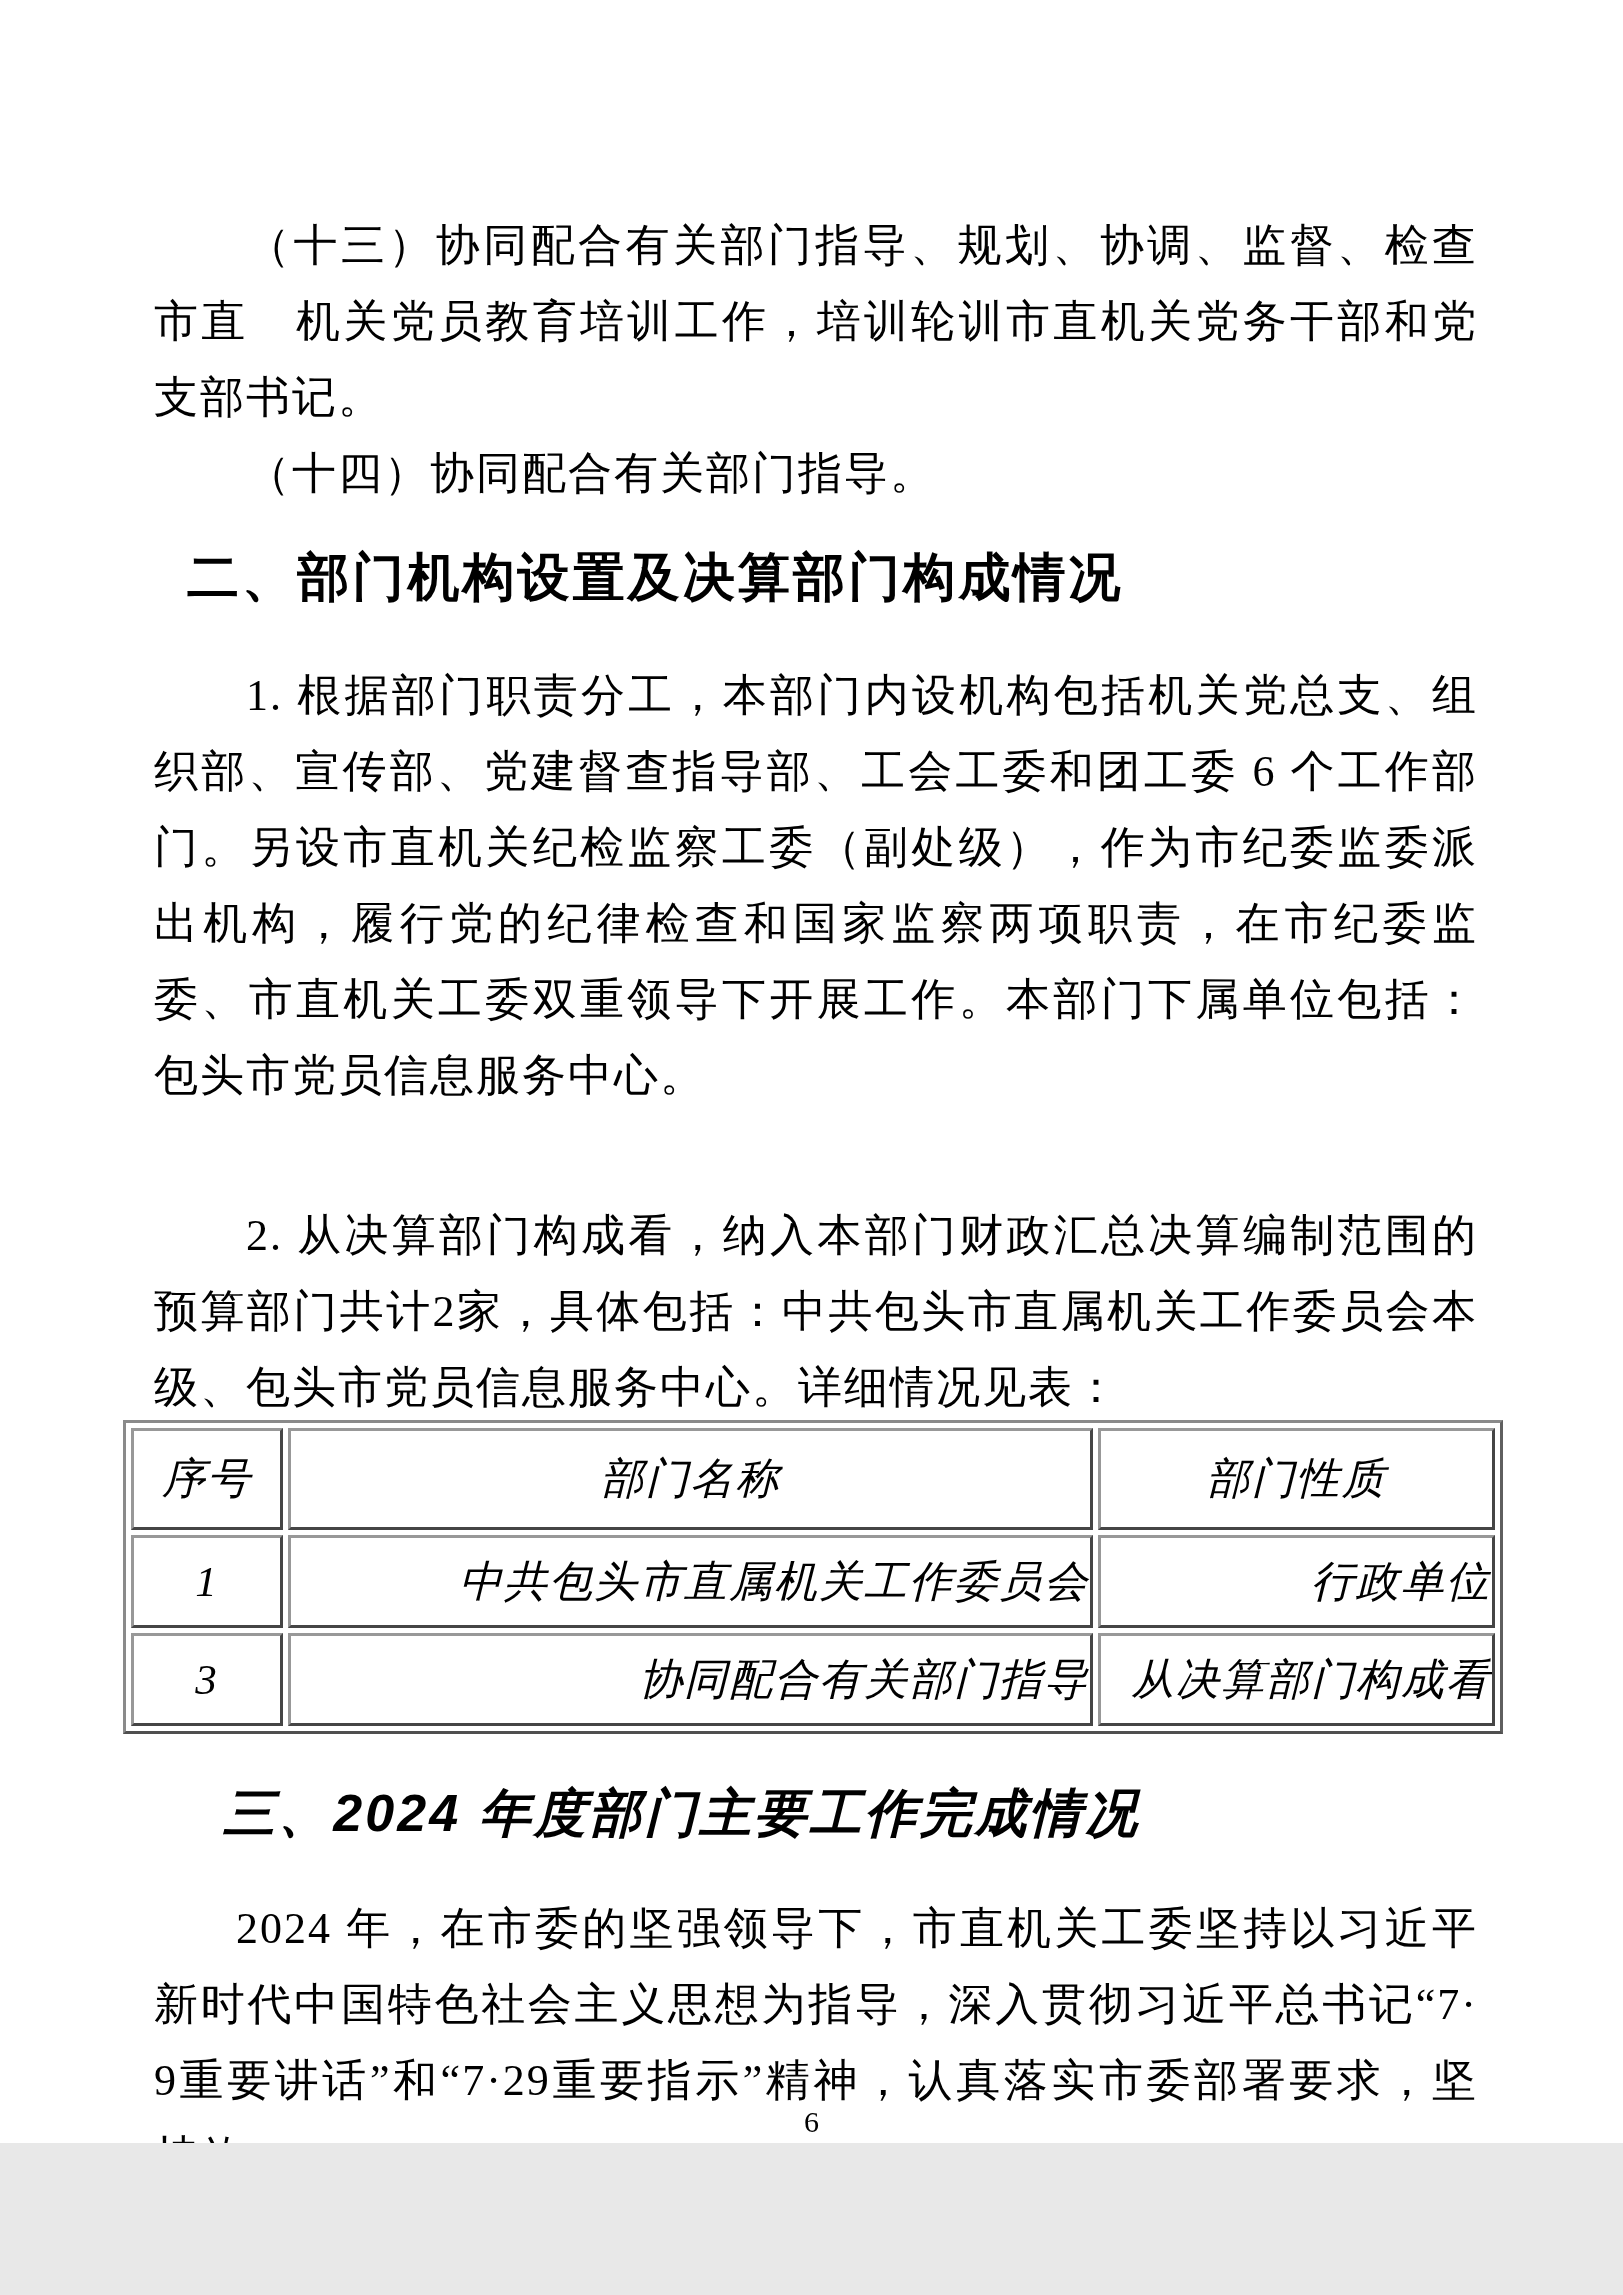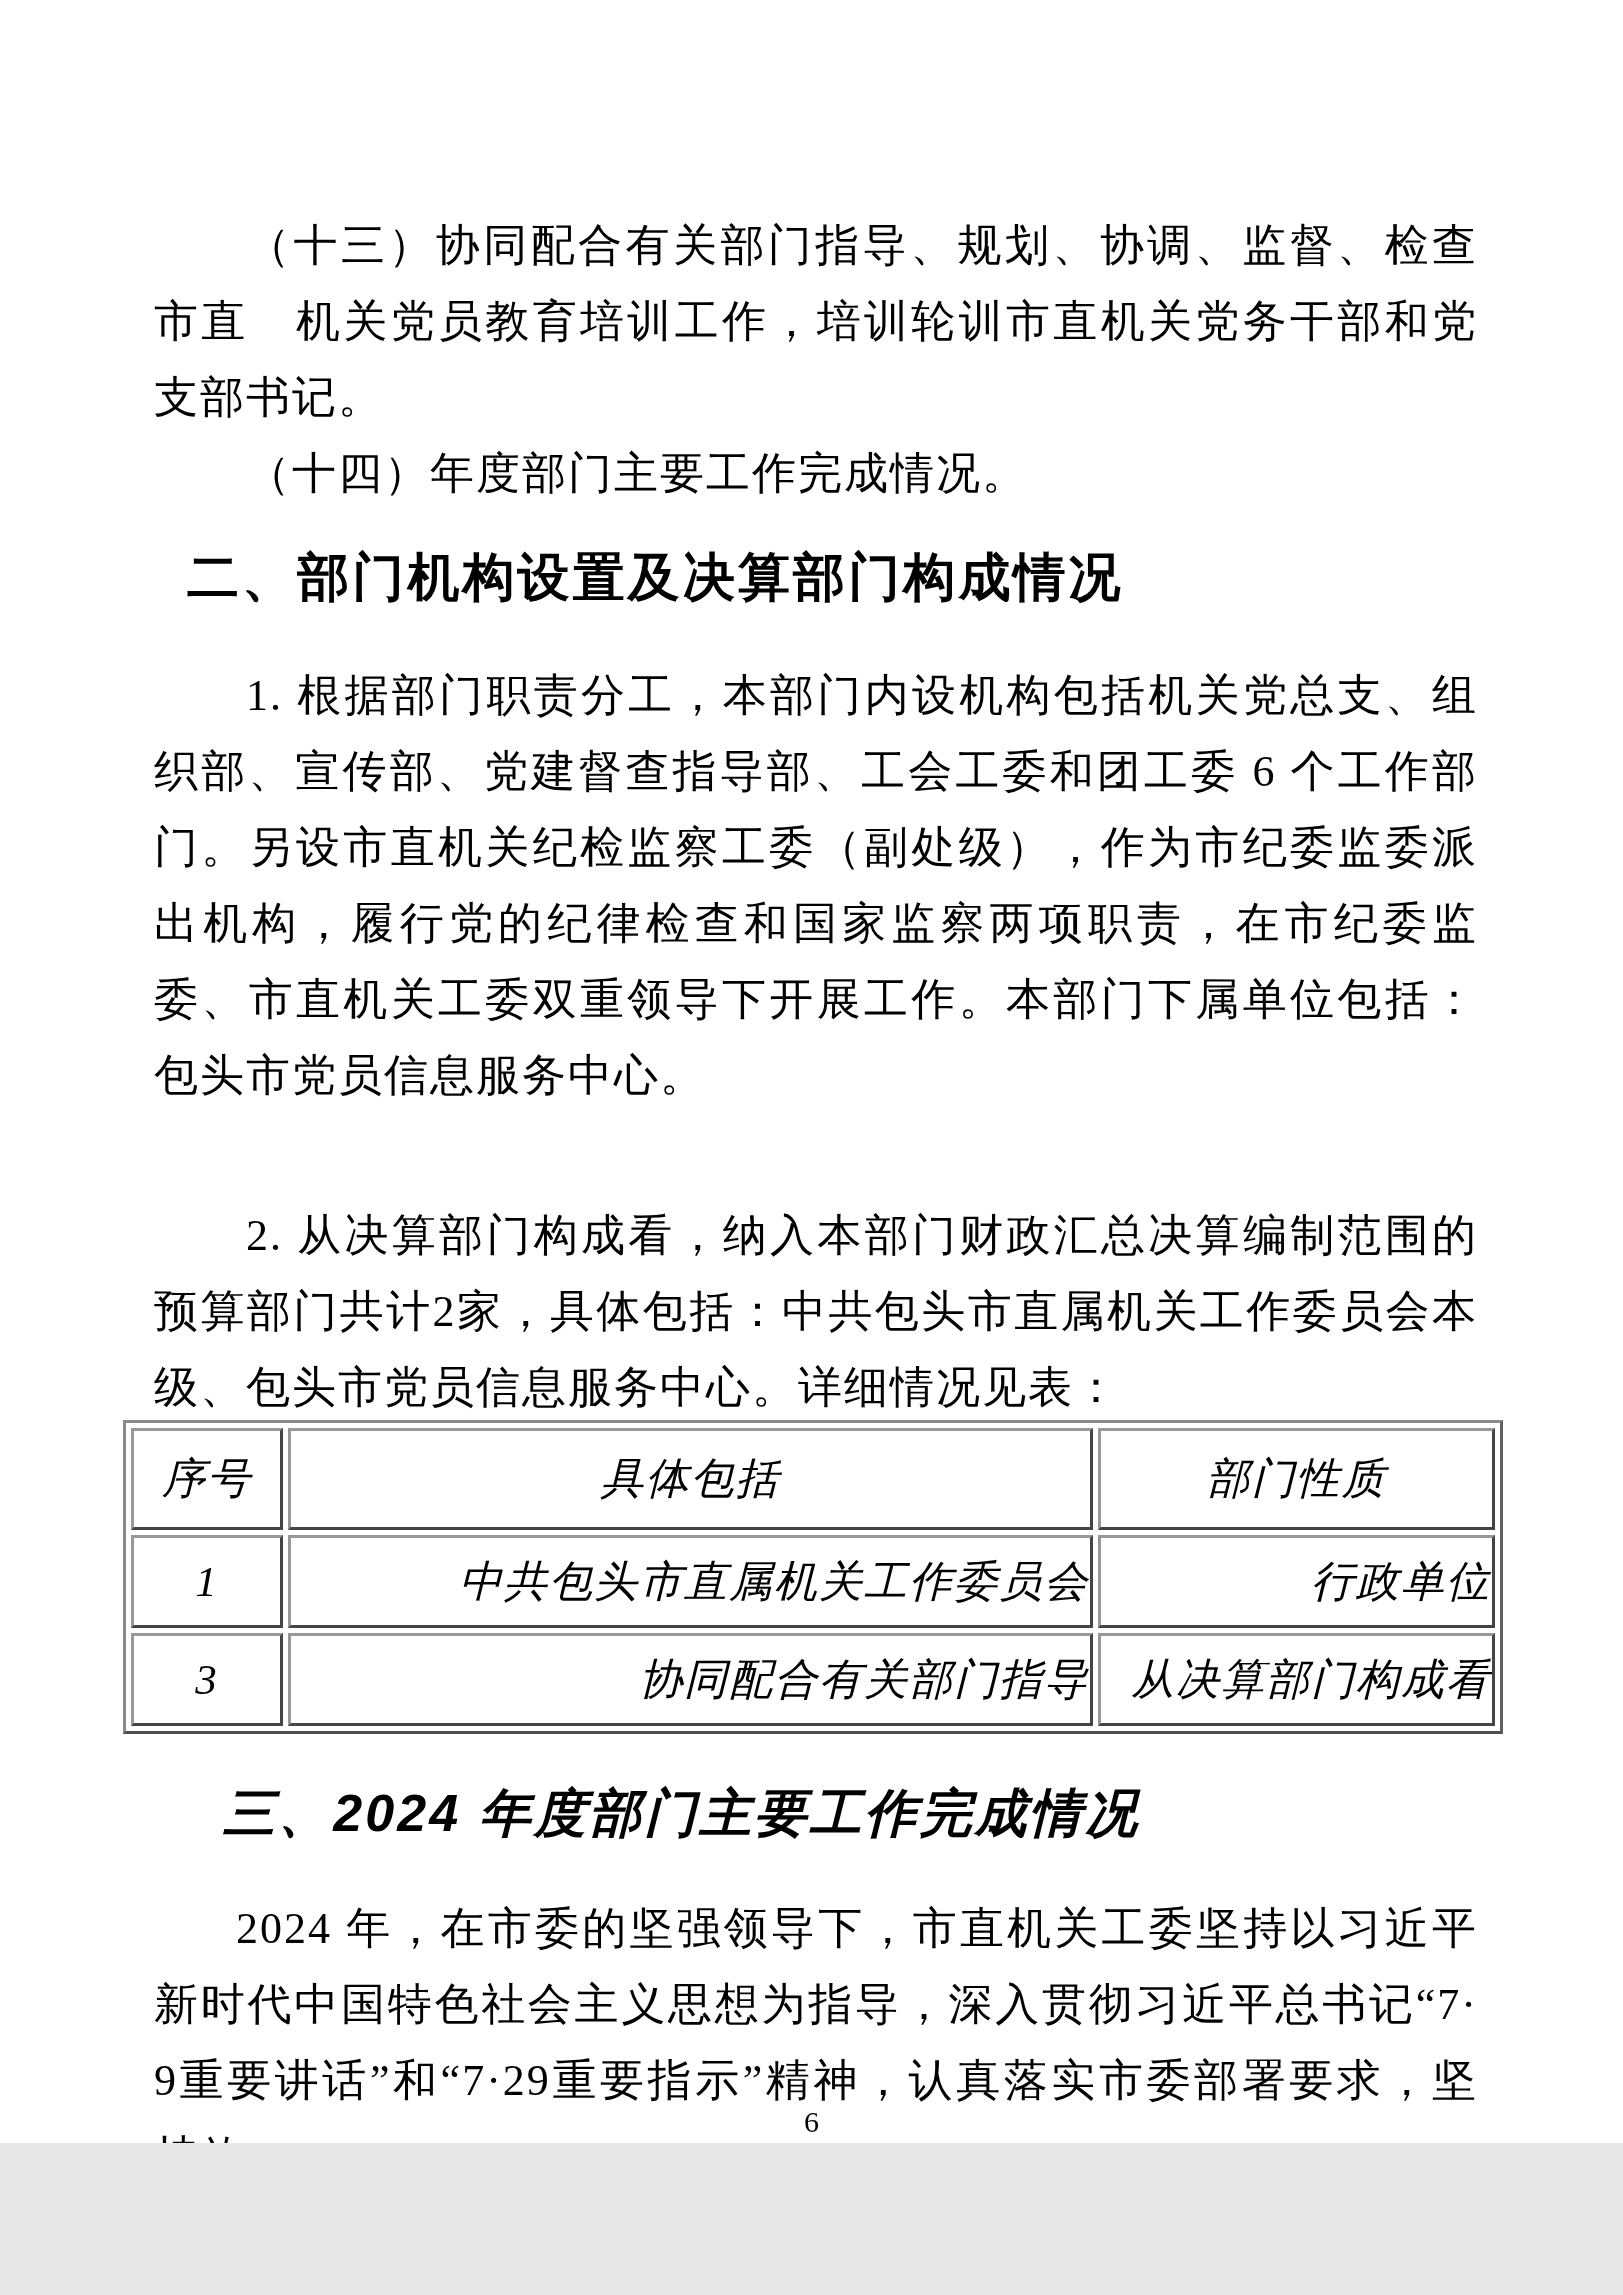--- a/index.html
+++ b/index.html
@@ -83,38 +83,38 @@
   }
 </style>
 </head>
 <body>
 
 <div class="page">
   <div class="content">
 
     <p class="body first">（十三）协同配合有关部门指导、规划、协调、监督、检查市直　机关党员教育培训工作，培训轮训市直机关党务干部和党支部书记。</p>
 
-    <p class="body">（十四）年度部门主要工作完成情况。</p>
+    <p class="body">（十四）协同配合有关部门指导。</p>
 
     <h2 class="sec">二、部门机构设置及决算部门构成情况</h2>
 
     <p class="body para1">1. 根据部门职责分工，本部门内设机构包括机关党总支、组织部、宣传部、党建督查指导部、工会工委和团工委 6 个工作部门。另设市直机关纪检监察工委（副处级），作为市纪委监委派出机构，履行党的纪律检查和国家监察两项职责，在市纪委监委、市直机关工委双重领导下开展工作。本部门下属单位包括：包头市党员信息服务中心。</p>
 
     <p class="body para2">2. 从决算部门构成看，纳入本部门财政汇总决算编制范围的预算部门共计2家，具体包括：中共包头市直属机关工作委员会本级、包头市党员信息服务中心。详细情况见表：</p>
 
     <table class="dept">
       <colgroup>
         <col style="width:152px">
         <col style="width:805px">
         <col style="width:397px">
       </colgroup>
       <tbody>
         <tr class="hdr">
           <td>序号</td>
-          <td>具体包括</td>
+          <td>部门名称</td>
           <td>部门性质</td>
         </tr>
         <tr class="row">
           <td class="c-no">1</td>
           <td class="c-name">中共包头市直属机关工作委员会</td>
           <td class="c-type">行政单位</td>
         </tr>
         <tr class="row">
           <td class="c-no">3</td>
           <td class="c-name">协同配合有关部门指导</td>

